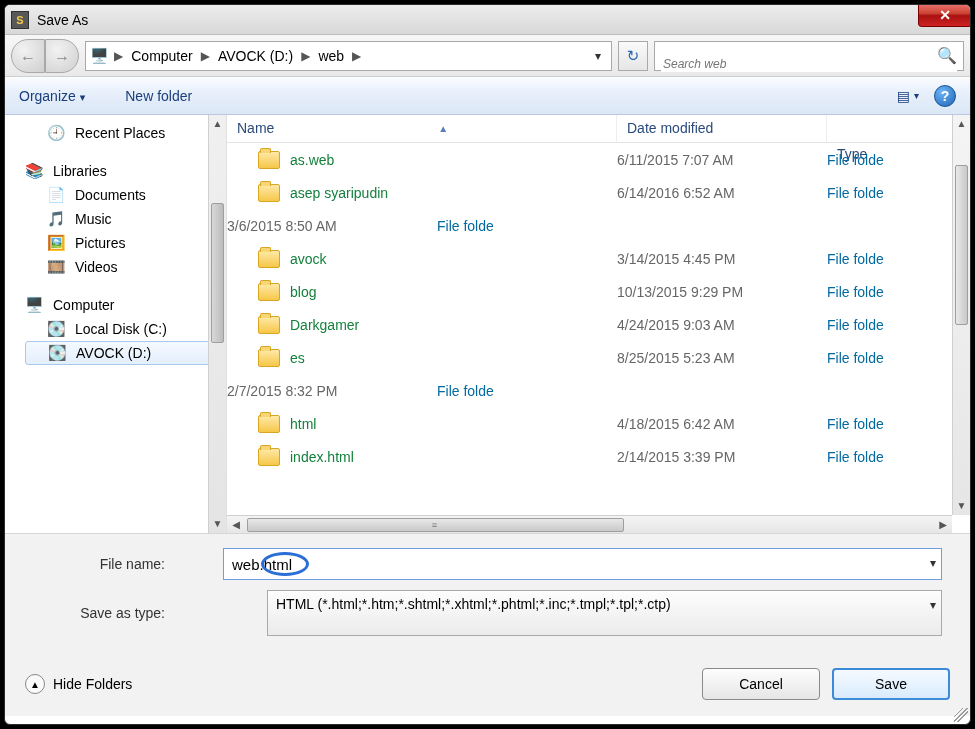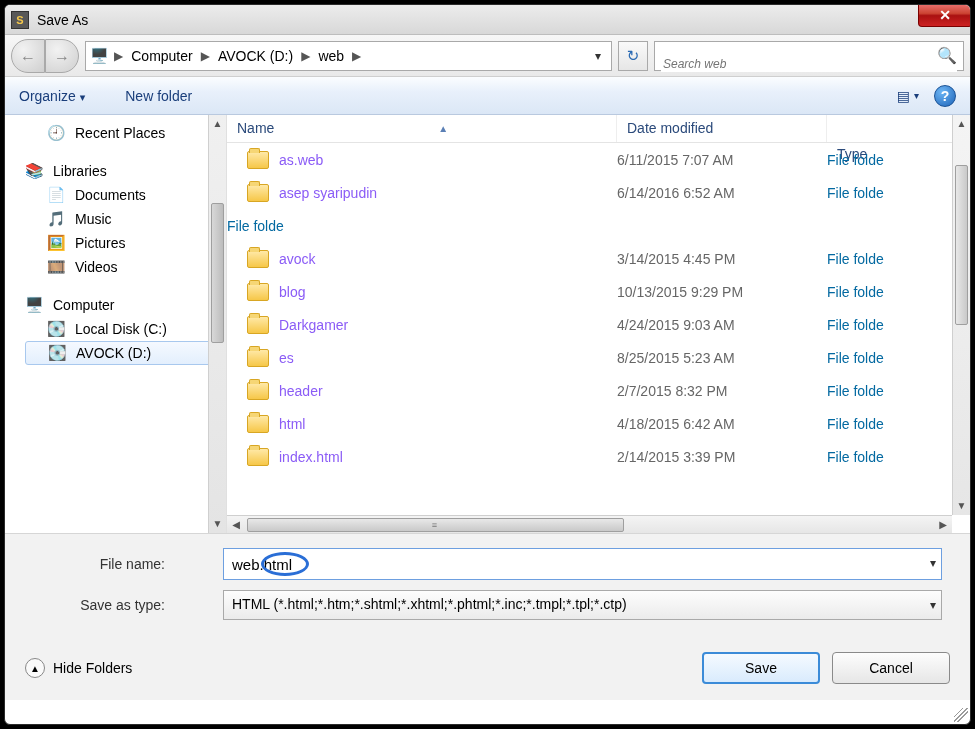--- a/index.html
+++ b/index.html
@@ -57,41 +57,41 @@
   .ico { width:20px; height:18px; display:inline-flex; align-items:center; justify-content:center; font-size:15px; }
   .group-gap { height:14px; }
   .filepane { flex:1; position:relative; font-size:14px; }
   .headers { display:flex; height:28px; border-bottom:1px solid #e4e4e4; color:#2b4a7b; }
   .headers .col { padding:5px 10px; border-right:1px solid #eee; }
   .col.nm { width:390px; display:flex; gap:6px;}
   .col.dm { width:210px; }
   .col.tp { flex:1;margin-top:26px; }
   .rows { height:360px; overflow:hidden; }
   .row { display:flex; height:33px; align-items:center; }
-  .row .cnm { width:390px; padding-left:20px; display:flex; align-items:center; gap:10px; color:#8b5cf6;}
+  .row .cnm { width:390px; padding-left:31px; display:flex; align-items:center; gap:10px; color:#15803d;}
   .row .cdm { width:210px; color:#666; }
   .row .ctp { flex:1; color:#0369a1; }
   .folder-ico { width:22px; height:18px; background:linear-gradient(#ffe9a8,#f6c748); border:1px solid #d8a623; border-radius:2px; position:relative; }
   .folder-ico::before { content:""; position:absolute; top:-4px; left:1px; width:9px; height:4px; background:#f6d675; border:1px solid #d8a623; border-bottom:none; border-radius:2px 2px 0 0;}
   .hscroll { position:absolute; bottom:0; left:0; right:18px; height:18px; background:linear-gradient(#f4f4f4,#e6e6e6); border-top:1px solid #cfcfcf; display:flex; align-items:center;}
   .hscroll .ar { width:18px; text-align:center; font-size:10px; color:#555;}
   .hscroll .track { flex:1; height:14px; margin:0 2px; position:relative;}
   .hscroll .thumb { position:absolute; left:0; width:55%; top:0; bottom:0; background:linear-gradient(#e8e8e8,#c9c9c9); border:1px solid #9f9f9f; border-radius:2px; display:flex; align-items:center; justify-content:center; color:#777; font-size:9px; letter-spacing:2px;}
   .vscroll { position:absolute; right:0; top:0; bottom:18px; width:18px; background:linear-gradient(#f4f4f4,#e6e6e6); border-left:1px solid #cfcfcf;}
   .vscroll .ar { height:18px; text-align:center; font-size:10px; color:#555; line-height:18px;}
   .vscroll .thumb { position:absolute; top:50px; height:160px; left:2px; right:2px; background:linear-gradient(90deg,#e8e8e8,#c9c9c9); border:1px solid #9f9f9f; border-radius:2px;}
   .formarea { padding:14px 28px 6px; background:#f2f2f2; border-top:1px solid #d6d6d6; }
   .frow { display:flex; align-items:center; margin-bottom:10px;gap:44px; }
   .frow label { width:146px; text-align:right; padding-right:14px; font-size:14px; color:#333;}
   .filebox { position:relative; flex:1; }
   .filebox input { width:100%; height:32px; border:1px solid #6d9fe0; padding:4px 26px 4px 8px; font-size:15px; outline:none;}
   .filebox .dd { position:absolute; right:6px; top:8px; font-size:12px; color:#333;}
   .highlight-ellipse { position:absolute; left:38px; top:4px; width:48px; height:24px; border:3px solid #2a6ed6; border-radius:50%; pointer-events:none; }
   .typebox { flex:1; position:relative; }
-  .typebox .sel { height:30px; border:1px solid #a9a9a9; background:linear-gradient(#fdfdfd,#ebebeb); padding:5px 26px 5px 8px; font-size:14px;}
+  .typebox .sel { height:46px; border:1px solid #a9a9a9; background:linear-gradient(#fdfdfd,#ebebeb); padding:5px 26px 5px 8px; font-size:14px;margin-left:44px;}
   .typebox .dd { position:absolute; right:6px; top:8px; font-size:12px; color:#333;}
   .footer { height:64px; background:#f2f2f2; display:flex; align-items:center; padding:0 20px;}
   .hidefolders { display:flex; align-items:center; gap:8px; font-size:14px;}
   .rnd { width:20px; height:20px; border:1px solid #888; border-radius:50%; display:flex; align-items:center; justify-content:center; font-size:10px; background:#fafafa;}
   .btns { margin-left:auto; display:flex; gap:12px;}
   .btn { width:118px; height:32px; border:1px solid #8a8a8a; border-radius:4px; background:linear-gradient(#fdfdfd,#e6e6e6); font-size:14px; display:flex; align-items:center; justify-content:center;}
   .btn.primary { border:2px solid #3b8bd8; background:linear-gradient(#f5faff,#d9ebfd);}
   .resize { position:absolute; right:2px; bottom:2px; width:14px; height:14px; background:
     linear-gradient(135deg, transparent 6px,#9a9a9a 6px,#9a9a9a 7px,transparent 7px),
     linear-gradient(135deg, transparent 9px,#9a9a9a 9px,#9a9a9a 10px,transparent 10px),
@@ -220,20 +220,21 @@
           </div>
           <div class="row">
             <div class="cnm">
               <span class="folder-ico"></span>
               <span>asep syaripudin</span>
             </div>
             <div class="cdm">6/14/2016 6:52 AM</div>
             <div class="ctp">File folde</div>
           </div>
           <div class="row">
+            <div class="cdm">3/6/2015 8:50 AM</div>
             <div class="ctp">File folde</div>
           </div>
           <div class="row">
             <div class="cnm">
               <span class="folder-ico"></span>
               <span>avock</span>
             </div>
             <div class="cdm">3/14/2015 4:45 PM</div>
             <div class="ctp">File folde</div>
           </div>
@@ -255,24 +256,20 @@
           </div>
           <div class="row">
             <div class="cnm">
               <span class="folder-ico"></span>
               <span>es</span>
             </div>
             <div class="cdm">8/25/2015 5:23 AM</div>
             <div class="ctp">File folde</div>
           </div>
           <div class="row">
-            <div class="cnm">
-              <span class="folder-ico"></span>
-              <span>header</span>
-            </div>
             <div class="cdm">2/7/2015 8:32 PM</div>
             <div class="ctp">File folde</div>
           </div>
           <div class="row">
             <div class="cnm">
               <span class="folder-ico"></span>
               <span>html</span>
             </div>
             <div class="cdm">4/18/2015 6:42 AM</div>
             <div class="ctp">File folde</div>
@@ -318,19 +315,19 @@
       </div>
     </div>
   </div>
 
   <div class="footer">
     <div class="hidefolders">
       <span class="rnd">▲</span>
       <span>Hide Folders</span>
     </div>
     <div class="btns">
+      <div class="btn">Cancel</div>
       <div class="btn primary">Save</div>
-      <div class="btn">Cancel</div>
     </div>
   </div>
 
   <div class="resize"></div>
 </div>
 
 </body></html>

